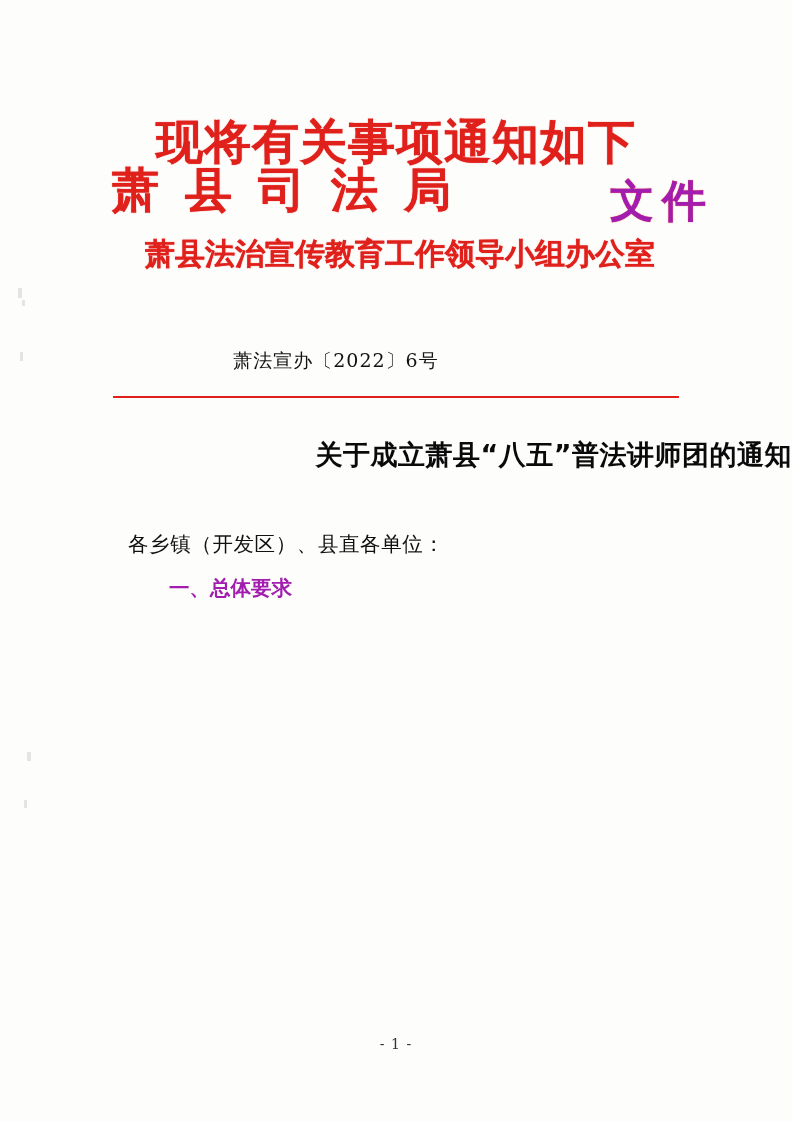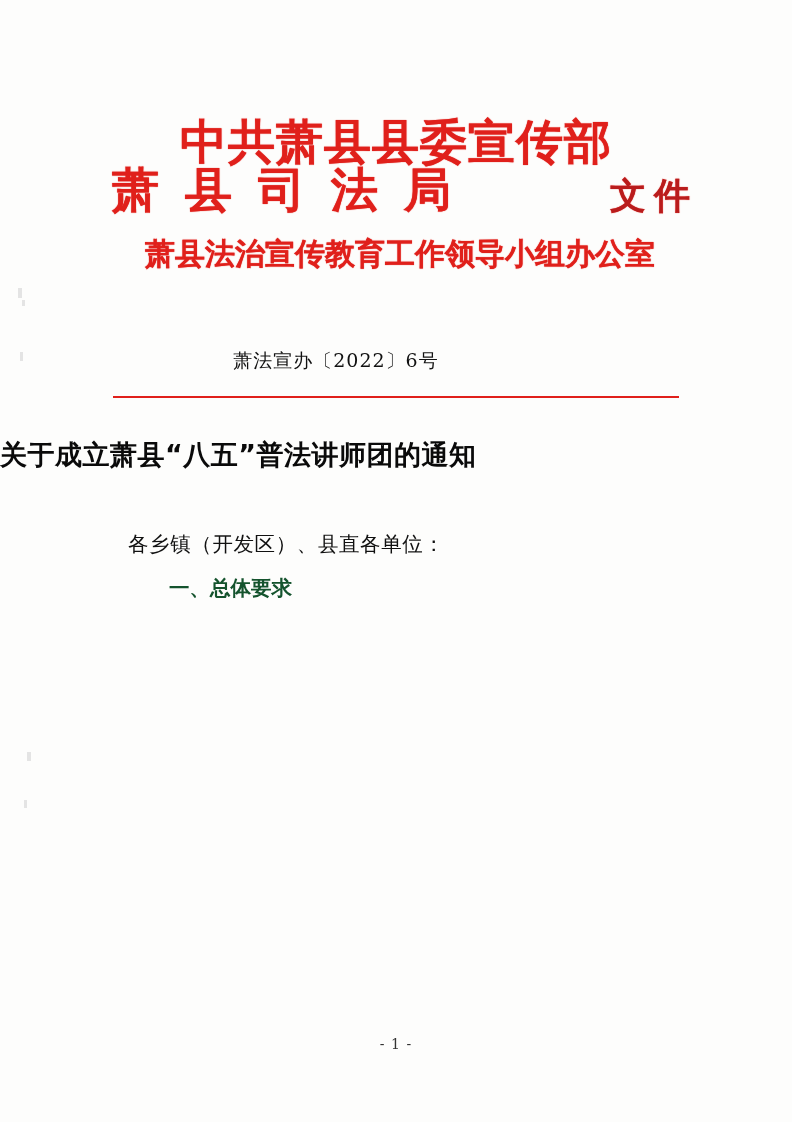--- a/index.html
+++ b/index.html
@@ -56,22 +56,22 @@
     left: 112px;
     top: 0;
     font-size: 47px;
     letter-spacing: 26px;
     text-shadow: 0 0 1px #e0201b;
   }
   .mast-wen {
     position: absolute;
     left: 610px;
     top: 6px;
-    color: #b91c1c;
-    font-size: 36px;
+    color: #a21caf;
+    font-size: 44px;
     font-weight: 700;
     letter-spacing: 8px;
     text-shadow: 0 0 1px #e0201b;
   }
   .mast-line3 {
     margin-top: 6px;
     color: #e0201b;
     font-size: 30px;
     font-weight: 700;
     letter-spacing: 0px;
@@ -98,21 +98,21 @@
     width: 566px;
     height: 2px;
     background: #e0201b;
   }
 
   .doc-title {
     position: absolute;
     left: 0;
     top: 437px;
     width: 792px;
-    text-align: left;
+    text-align: right;
     font-size: 27px;
     font-weight: 700;
     color: #0a0a0a;
     font-family: "DejaVu Sans", "Liberation Sans", sans-serif;
     letter-spacing: 0.5px;
   }
 
   .body-block {
     position: absolute;
     left: 116px;
@@ -127,21 +127,21 @@
     text-align: justify;
     letter-spacing: 0.6px;
     margin: 0;
   }
   .para.indent {
     text-indent: 2em;
   }
   .section-head {
     font-size: 20.5px;
     line-height: 44px;
-    color: #14532d;
+    color: #a21caf;
     font-weight: 700;
     text-indent: 2em;
     font-family: "DejaVu Sans", "Liberation Sans", sans-serif;
     margin: 0;
   }
 
   .page-number {
     position: absolute;
     left: 0;
     top: 1036px;
@@ -157,21 +157,21 @@
 
 <div class="page">
 
   <div class="speck" style="left:18px; top:288px; width:4px; height:10px;"></div>
   <div class="speck" style="left:22px; top:300px; width:3px; height:6px;"></div>
   <div class="speck" style="left:20px; top:352px; width:3px; height:9px;"></div>
   <div class="speck" style="left:27px; top:752px; width:4px; height:9px;"></div>
   <div class="speck" style="left:24px; top:800px; width:3px; height:8px;"></div>
 
   <div class="masthead">
-    <div class="mast-line1">中共萧县县委宣传部</div>
+    <div class="mast-line1">现将有关事项通知如下</div>
     <div class="mast-row2">
       <div class="mast-line2">萧县司法局</div>
       <div class="mast-wen">文件</div>
     </div>
     <div class="mast-line3">萧县法治宣传教育工作领导小组办公室</div>
   </div>
 
   <div class="doc-number">萧法宣办〔2022〕6号</div>
 
   <div class="red-rule"></div>

